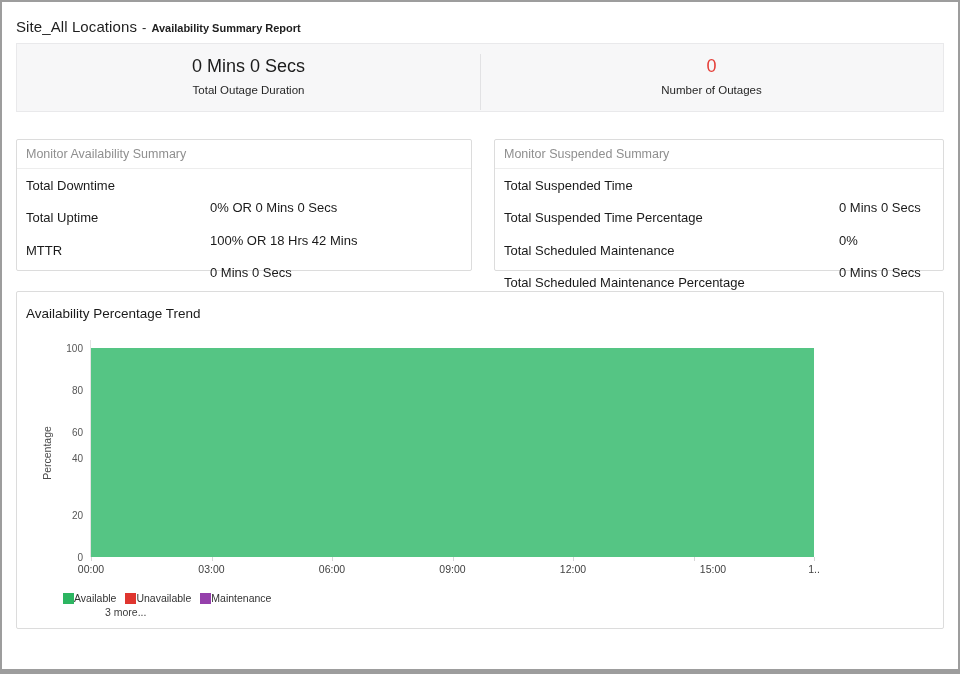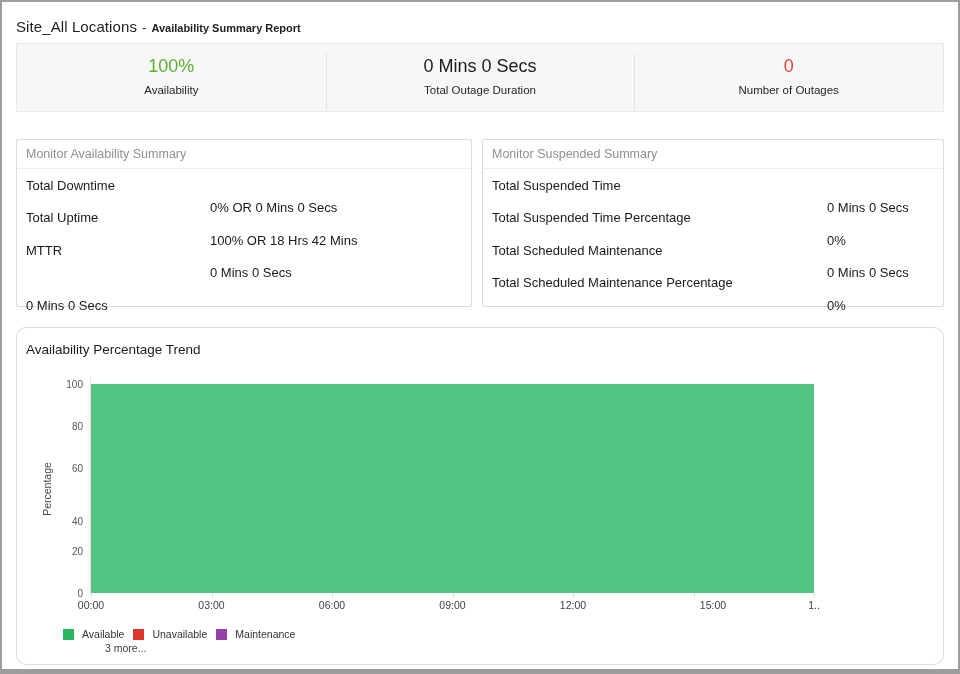--- a/index.html
+++ b/index.html
@@ -24,37 +24,37 @@
     border:1px solid #e9e9eb; display:flex;
   }
   .stat-cell { flex:1; position:relative; text-align:center; padding-top:12px; }
   .stat-cell + .stat-cell::before {
     content:""; position:absolute; left:0; top:10px; bottom:1px; width:1px; background:#e2e2e4;
   }
   .stat-value { font-size:18px; line-height:20px; color:#1b1b1b; }
   .stat-label { font-size:11.5px; color:#262626; margin-top:8px; }
 
   
-  .panels-row { margin-top:27px; display:flex; gap:10px; height:168px; }
+  .panels-row { margin-top:27px; display:flex; gap:22px; height:132px; }
   .panel { background:#fff; border:1px solid #dcdcdc; border-radius:2px; }
   .panel.left { width:456px; }
   .panel.right { flex:1; }
   .panel-header {
     height:29px; line-height:29px; padding-left:9px; color:#8f8f8f;
     font-size:12.5px; border-bottom:1px solid #ededed;
   }
   .panel-rows { padding-left:9px; }
   .panel-row { height:32.5px; display:flex; align-items:center; font-size:13px; color:#1a1a1a; }
   .panel.left  .panel-row .row-label { width:184px; }
   .panel.right .panel-row .row-label { width:335px; }
   .row-value { white-space:nowrap;margin-top:45px; }
 
   
   .chart-panel {
-    margin-top:20px; height:338px; border:1px solid #dcdcdc; border-radius:10px;
+    margin-top:20px; height:338px; border:1px solid #dcdcdc; border-radius:2px;
     position:relative; background:#fff;
   }
   .chart-title { font-size:13.5px; color:#1b1b1b; padding:14px 0 0 9px; }
 
   .plot-wrap { position:absolute; left:74px; top:56px; width:847px; height:209px; }
   .y-axis-line { position:absolute; left:-1px; top:-8px; bottom:0; width:1px; background:#e3e3e3; }
   .area-fill { position:absolute; left:0; bottom:0; background:#55c584; }
   .y-tick {
     position:absolute; right:calc(100% + 8px); transform:translateY(-50%);
     font-size:10px; color:#565656; white-space:nowrap;
@@ -65,44 +65,40 @@
   }
   .x-tick-mark { position:absolute; top:100%; width:1px; height:4px; background:#d6d6d6; }
   .x-tick-label {
     position:absolute; top:calc(100% + 6px); transform:translateX(-50%);
     font-size:10.5px; color:#3f3f3f; white-space:nowrap;
   }
 
   .legend-row { position:absolute; left:46px; top:300px; display:flex; align-items:center; }
   .legend-item { display:flex; align-items:center; margin-right:9px; cursor:pointer; }
   .legend-swatch { width:11px; height:11px; display:inline-block; }
-  .legend-label { font-size:10.5px; color:#333333; margin-left:8px; }
+  .legend-label { font-size:10.5px; color:#333333; margin-left:0; }
   .legend-more {
     position:absolute; left:88px; top:314px; width:70px; 
     font-size:10.5px; color:#3c3c3c; cursor:pointer;
   }
 </style>
 </head>
 <body>
 
 <div class="page">
   <div class="content">
 
     <div class="report-header">
       <span class="report-title">Site_All Locations</span>
       <span class="report-sep">-</span>
       <span class="report-subtitle">Availability Summary Report</span>
     </div>
 
     <div class="summary-strip">
       <div class="stat-cell">
-        <div class="stat-value" style="color: rgb(92, 177, 50);">100%</div>
-        <div class="stat-label">Availability</div>
-      </div>
-      <div class="stat-cell">
         <div class="stat-value" style="color: rgb(27, 27, 27);">0 Mins 0 Secs</div>
         <div class="stat-label">Total Outage Duration</div>
       </div>
       <div class="stat-cell">
         <div class="stat-value" style="color: rgb(229, 64, 58);">0</div>
         <div class="stat-label">Number of Outages</div>
       </div>
     </div>
 
     <div class="panels-row">
@@ -155,21 +151,21 @@
     <div class="chart-panel">
       <div class="chart-title">Availability Percentage Trend</div>
 
       <div class="plot-wrap">
         <div class="y-axis-title">Percentage</div>
         <div class="y-axis-line"></div>
         <div class="area-fill" style="width: 723px; height: 209px; background: rgb(85, 197, 132);"></div>
 
       <div class="y-tick" style="top: 209px;">0</div>
           <div class="y-tick" style="top: 167.2px; text-align: right;">20</div>
-          <div class="y-tick" style="top: 137px;">40</div>
+          <div class="y-tick" style="top: 110px;">40</div>
           <div class="y-tick" style="top: 83.6px;">60</div>
           <div class="y-tick" style="top: 41.8px;">80</div>
           <div class="y-tick" style="top: 0px;">100</div>
           <div class="x-tick-mark" style="left: 0px;"></div>
           <div class="x-tick-label" style="left: 0px;">00:00</div>
           <div class="x-tick-mark" style="left: 120.5px;"></div>
           <div class="x-tick-label" style="left: 120.5px;">03:00</div>
           <div class="x-tick-mark" style="left: 241px;"></div>
           <div class="x-tick-label" style="left: 241px; text-align: center;">06:00</div>
           <div class="x-tick-mark" style="left: 361.5px;"></div>

